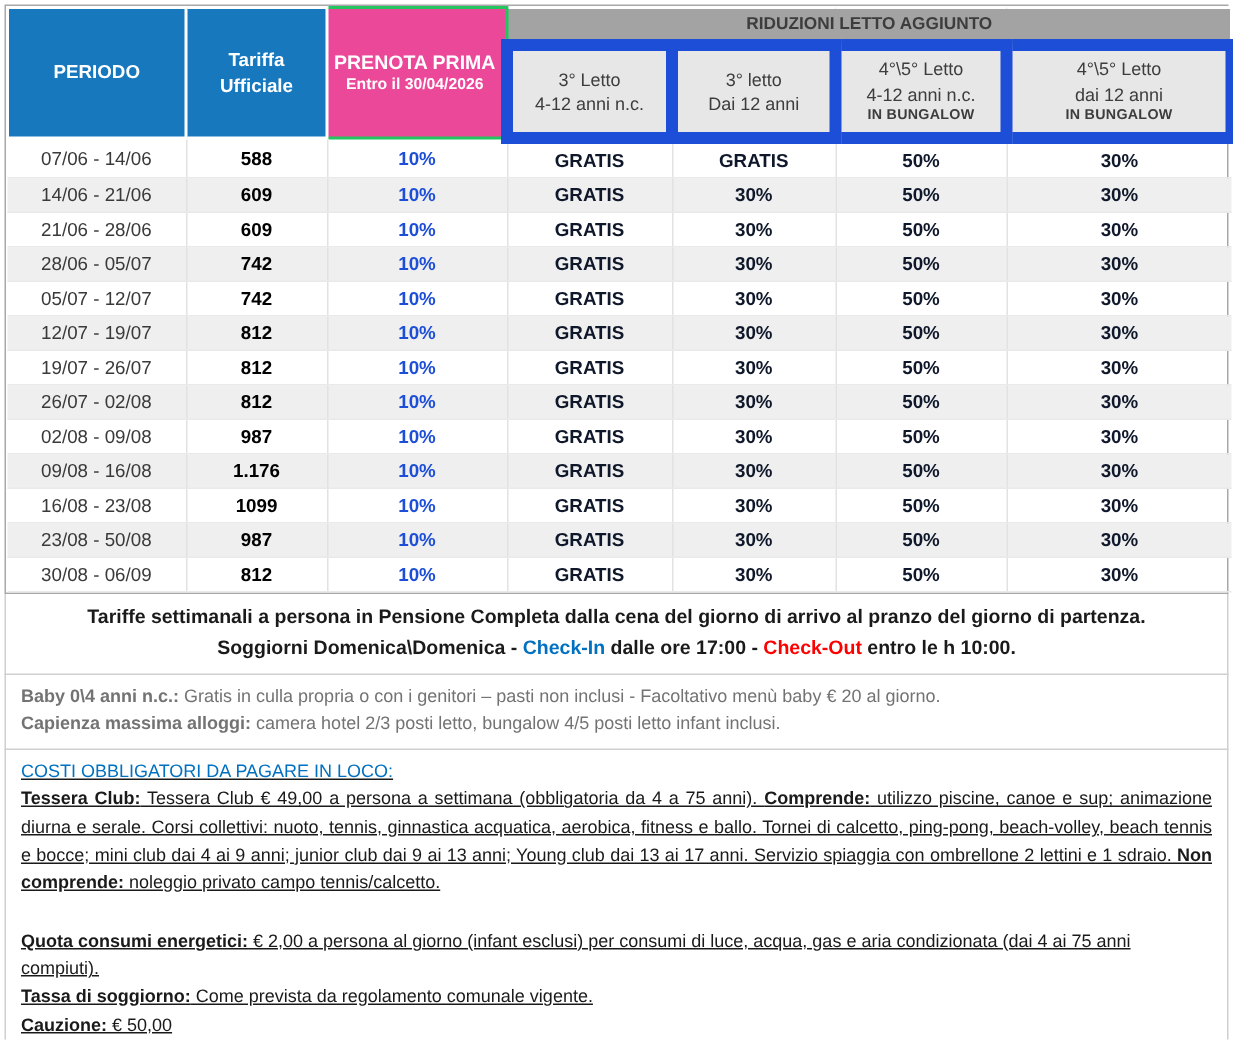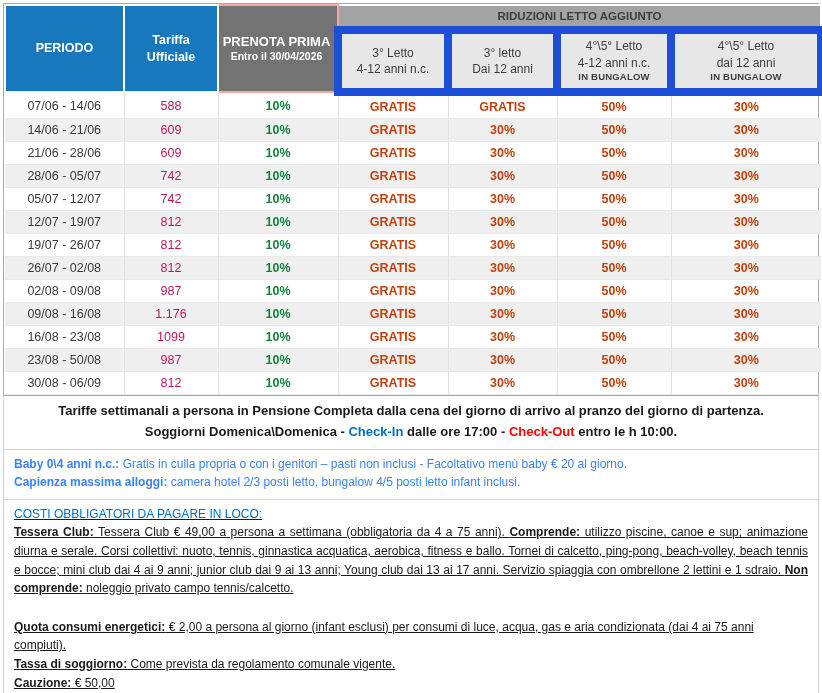--- a/index.html
+++ b/index.html
@@ -11,46 +11,46 @@
   }
   .page { padding:3px; }
 
   
   .table-wrap { border:1px solid #a8a8a8; }
   table.price-table { width:100%; border-collapse:collapse; table-layout:fixed; }
   .price-table th, .price-table td { padding:0; text-align:center; vertical-align:middle; }
 
   .h-blue  { background:#1878be; color:#ffffff; font-weight:700; font-size:12.5px;
              border:2px solid #ffffff; line-height:1.3; }
-  .h-orange{ background:#737373; color:#ffffff; border:2px solid #fca5a5; line-height:1.25; }
+  .h-orange{ background:#ec4899; color:#ffffff; border:2px solid #22c55e; line-height:1.25; }
   .h-orange .l1 { font-size:13px; font-weight:700; }
   .h-orange .l2 { font-size:10.5px; font-weight:700; }
   .h-band  { background:#a3a3a3; color:#3d3d3d; font-weight:700; font-size:11.5px;
              border:2px solid #ffffff; height:20px; }
   .h-sub   { background:#e7e7e7; color:#3d3d3d; font-weight:400; font-size:12px;
              border:8px solid #1d4ed8; height:54px; line-height:1.35; }
   .h-sub .bung { font-size:9.5px; font-weight:700; letter-spacing:.2px; }
 
   .price-table tbody td { height:22px; font-size:12.5px;
              border-right:1px solid #e2e2e2; border-bottom:1px solid #e9e9e9; }
   .price-table tbody td:last-child { border-right:none; }
   .price-table tbody tr:nth-child(even) { background:#efefef; }
   .c-period  { color:#3a3a3a; }
-  .c-tariffa { color:#be185d; font-weight:400; font-size:13px; }
-  .c-prenota { color:#15803d; font-weight:700; }
-  .c-val     { color:#c2410c; font-weight:700; font-size:12px; }
+  .c-tariffa { color:#000000; font-weight:700; font-size:13px; }
+  .c-prenota { color:#1d4ed8; font-weight:700; }
+  .c-val     { color:#0f172a; font-weight:700; font-size:12px; }
 
   
   .box { border:1px solid #cfcfcf; border-top:none; background:#ffffff; }
   .box-center { text-align:center; padding:5px 4px 6px; font-weight:700;
                 font-size:13px; line-height:1.6; color:#1a1a1a; }
   .box-center .checkin  { color:#0070c0; }
   .box-center .checkout { color:#ff0000;text-align:center; }
 
-  .box-notes { padding:5px 10px 7px; font-size:12px; line-height:1.55; color:#3b82f6; }
+  .box-notes { padding:5px 10px 7px; font-size:12px; line-height:1.55; color:#737373; }
   .box-notes b, .box-costs b { font-weight:700; }
 
   .box-costs { padding:5px 10px 8px; font-size:12px; line-height:1.55; color:#1a1a1a;text-decoration:underline; }
   .heading-blue { color:#0070c0; margin:1px 0 3px; }
   .justify { text-align:justify; }
   .spacer { height:20px; }
   .line { margin:0; }
 </style>
 </head>
 <body>

